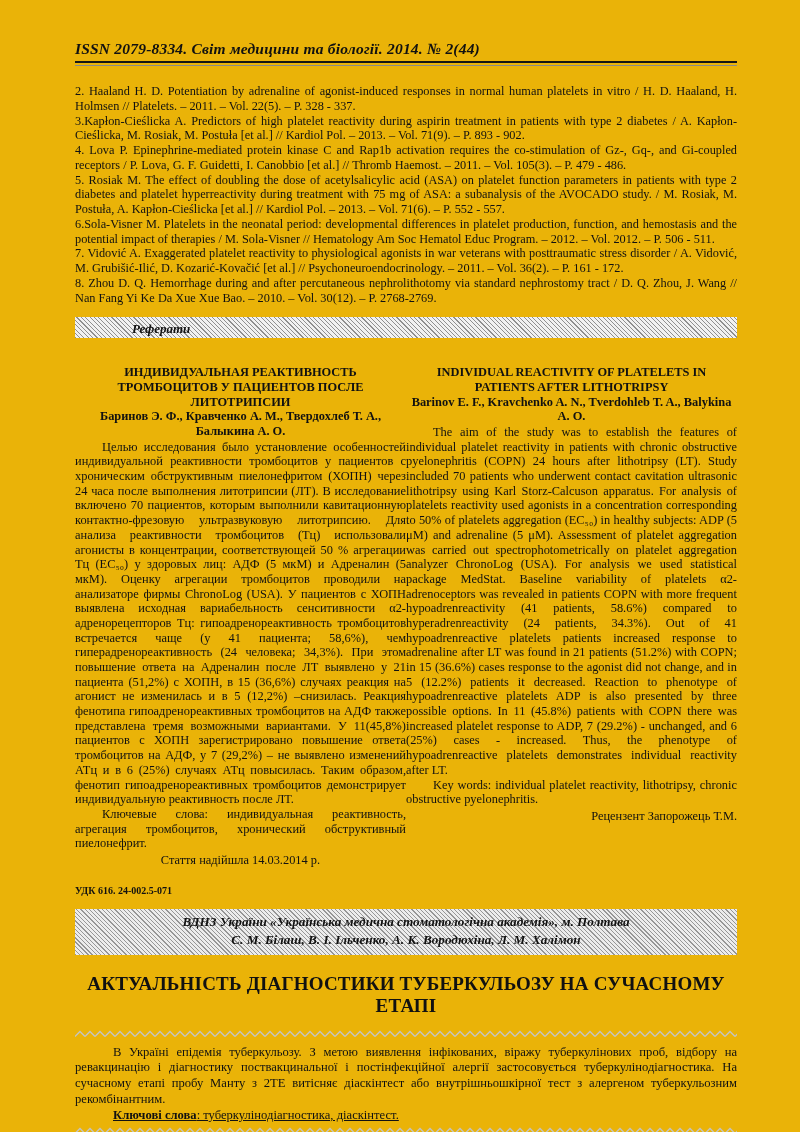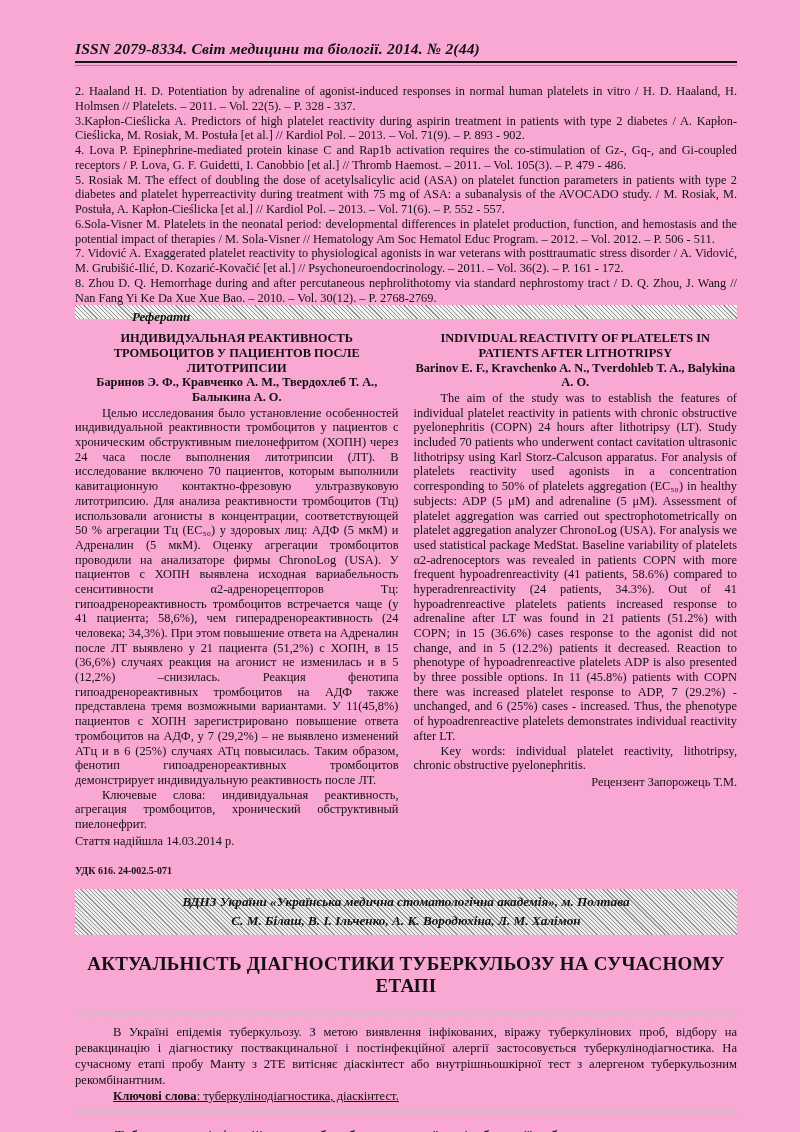--- a/index.html
+++ b/index.html
@@ -1,47 +1,47 @@
 <!DOCTYPE html>
 <html><head>
 <meta charset="utf-8">
 <style>
   * { box-sizing: border-box; }
   html, body { margin: 0; padding: 0; background: #e9e9e9; }
   .page {
-    width: 800px; height: 1132px; margin: 0 auto; background: #f9a8d4;
+    width: 800px; height: 1132px; margin: 0 auto; background: #eab308;
     position: relative; overflow: hidden; color: #111;
     font-family: "Liberation Serif", "DejaVu Serif", serif;
     padding: 40px 63px 0 75px;
   }
   
   .journal-header { font-size: 15.5px; font-weight: bold; font-style: italic; letter-spacing: 0.2px; }
   .header-rule-thick { height: 0; border-top: 2.6px solid #151515; margin-top: 3px; }
   .header-rule-thin  { height: 0; border-top: 1px solid #8a8a8a; margin-top: 2px; }
 
   
   .references { margin-top: 18px; font-size: 12.3px; line-height: 1.2; text-align: justify; }
   .ref-item { margin: 0; }
 
   
   .hatch-bar {
     background: repeating-linear-gradient(45deg, #8f8f8f 0px, #8f8f8f 0.8px, #f1f1f1 0.8px, #f1f1f1 3.1px);
   }
-  .referaty-bar { margin-top: 0; height: 14px; line-height: 21px; }
+  .referaty-bar { margin-top: 12px; height: 21px; line-height: 21px; }
   .referaty-label { font-weight: bold; font-style: italic; font-size: 13px; padding-left: 57px; }
 
   
-  .abstract-cols { display: flex; gap: 15px; margin-top: 10px; }
+  .abstract-cols { display: flex; margin-top: 25px; }
   .abs-col { flex: 1; font-size: 12.4px; line-height: 1.185; text-align: justify; }
   .abs-title { font-weight: bold; text-align: center; margin: 2px 0 0 0; }
   .abs-authors { font-weight: bold; text-align: center; margin: 0; }
   .abs-body { margin: 1px 0 0 0; text-indent: 27px; }
   .abs-kw { margin: 0; text-indent: 27px; }
   .abs-kw .kw-label { font-weight: normal; }
-  .abs-received { margin: 2px 0 0 0; text-align: left; }
+  .abs-received { margin: 2px 0 0 0; text-align: center; }
   .abs-reviewer { margin: 2px 0 0 0; text-align: right; }
 
   
   .udc { margin-top: 17px; font-weight: bold; font-size: 10px; }
   .authors-bar {
     margin-top: 13px; padding: 4px 0 5px 0; text-align: center;
     font-weight: bold; font-style: italic; font-size: 13.2px; line-height: 1.4;
     background: repeating-linear-gradient(45deg, #969696 0px, #969696 0.9px, #ececec 0.9px, #ececec 3px);
   }
   .article-title { margin: 18px 0 0 0; text-align: center; font-weight: bold; font-size: 19px; letter-spacing: 0.2px; }

